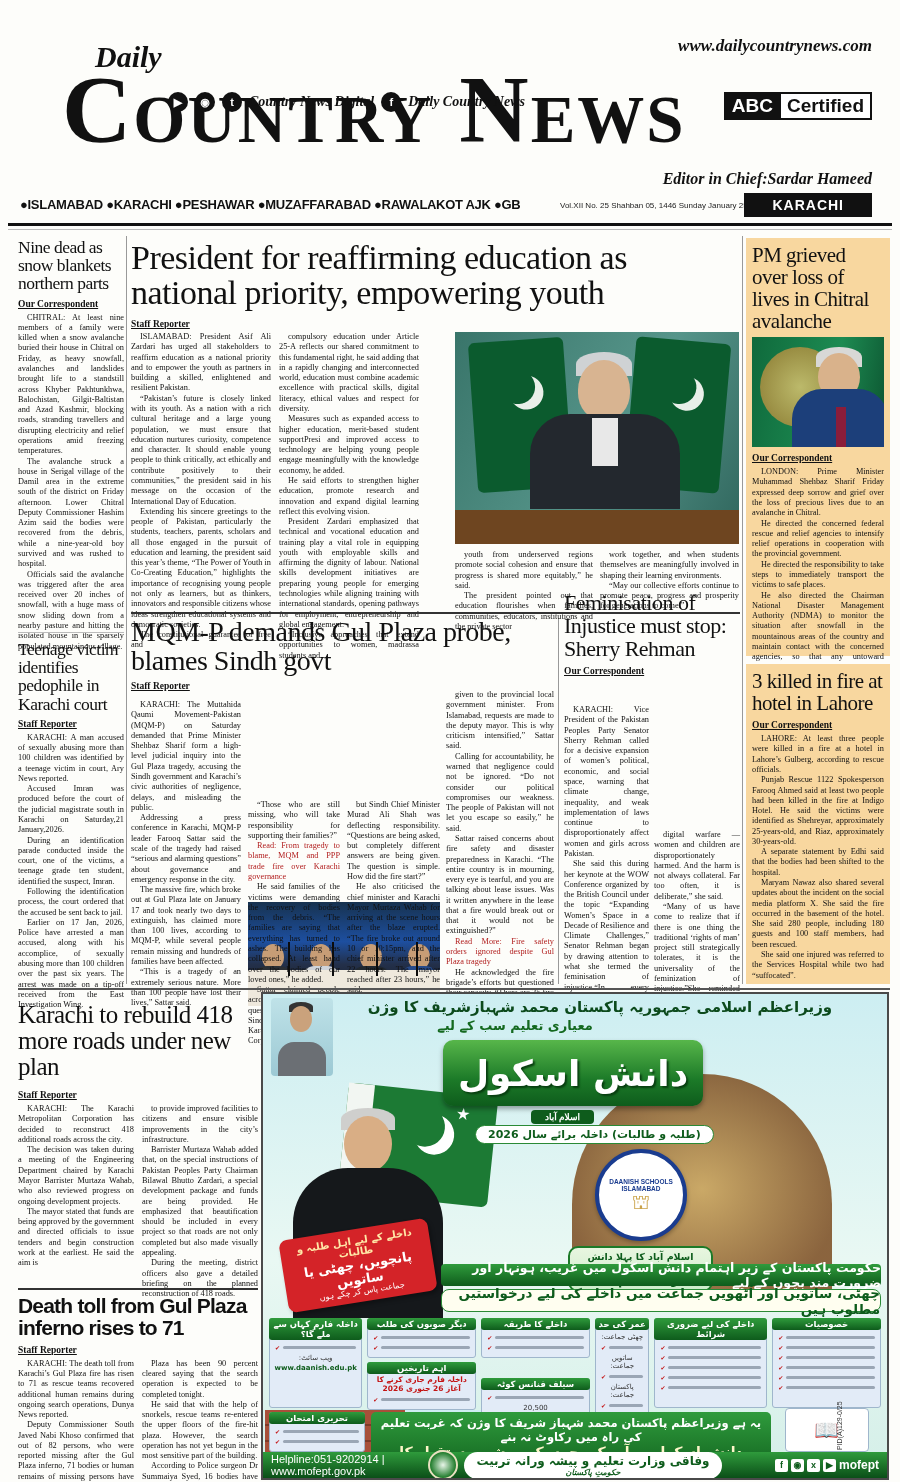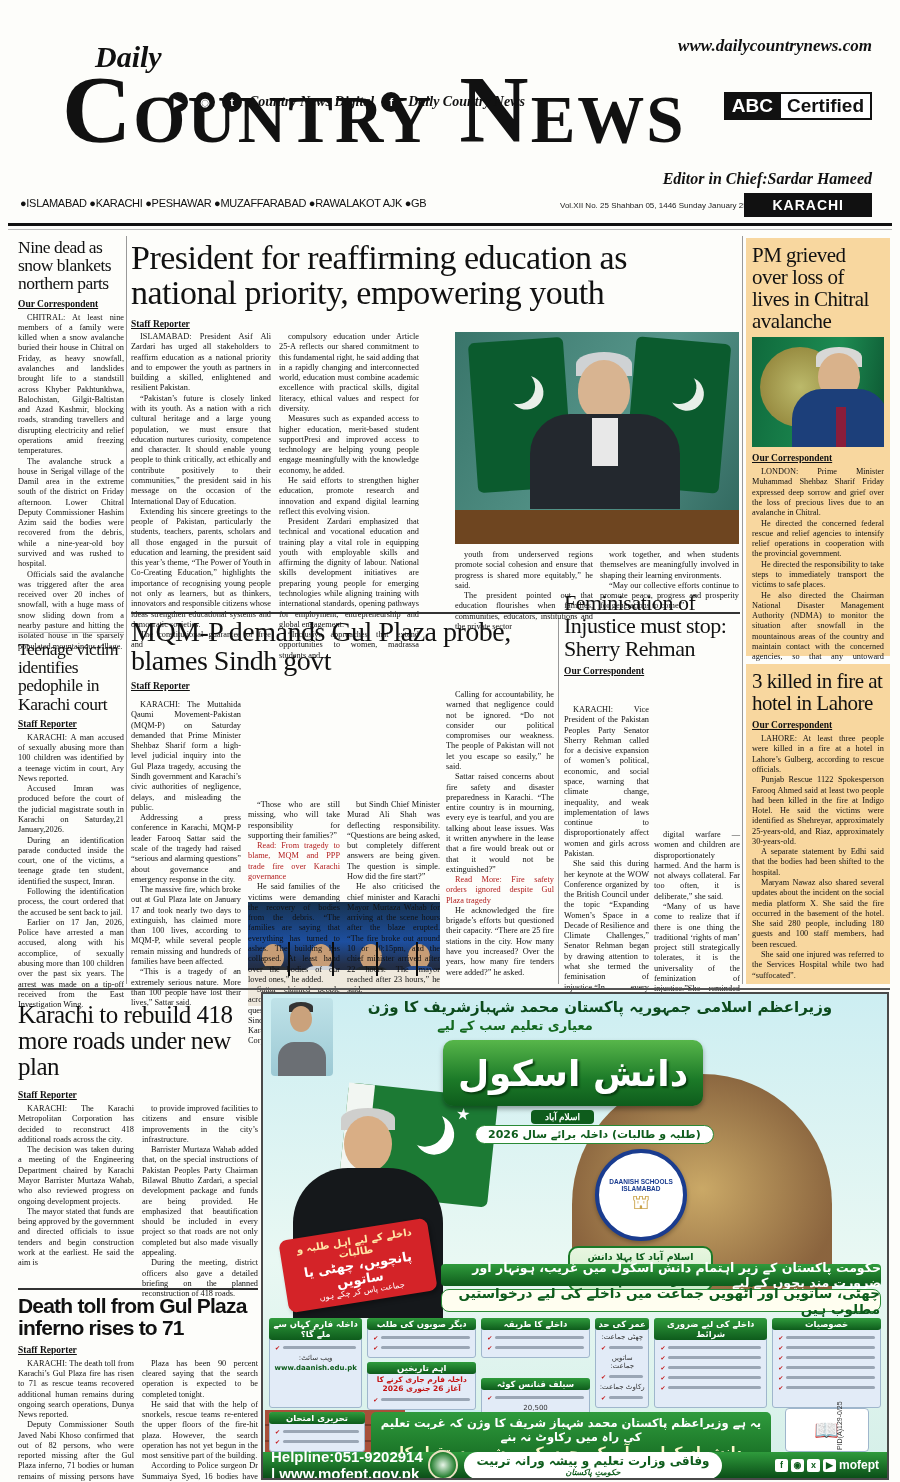--- a/index.html
+++ b/index.html
@@ -14,21 +14,21 @@
   .masthead { font-size:96px; font-weight:bold; font-variant:small-caps; letter-spacing:2px; line-height:1;
               white-space:nowrap; }
   .social-row { display:flex; align-items:center; gap:7px; font-style:italic; font-weight:bold; font-size:14px; }
   .sicon { width:20px; height:20px; border-radius:50%; background:#111; color:#fff; font-size:11px;
            display:flex; align-items:center; justify-content:center; font-style:normal;
            font-family:"Liberation Sans",sans-serif; }
   .abc-badge { display:flex; font-family:"Liberation Sans",sans-serif; font-weight:bold; font-size:19px; }
   .abc-black { background:#111; color:#fff; padding:1px 6px; border:2px solid #111; }
   .abc-white { background:#fff; color:#111; padding:1px 6px; border:2px solid #111; border-left:none; }
   .editor { font-style:italic; font-weight:bold; font-size:16px; }
-  .cities { font-family:"Liberation Sans",sans-serif; font-weight:normal; font-size:11px; letter-spacing:-0.3px; }
+  .cities { font-family:"Liberation Sans",sans-serif; font-weight:bold; font-size:13px; letter-spacing:-0.3px; }
   .issue { font-family:"Liberation Sans",sans-serif; font-size:8px; color:#222; }
   .edition-badge { background:#111; color:#fff; font-family:"Liberation Sans",sans-serif; font-weight:bold;
                    font-size:14px; padding:4px 28px; letter-spacing:1px; }
   .rule-black { background:#111; height:3px; }
   .rule-gray  { background:#bbb; height:1px; }
   .vline { width:1px; background:#999; }
 
   
   .hl { font-weight:400; line-height:1.04; letter-spacing:-0.5px; }
   .byline { font-weight:bold; font-size:9.5px; text-decoration:underline; margin:6px 0 4px 0; }
@@ -109,21 +109,21 @@
   .ph-row { display:flex; flex-direction:row-reverse; align-items:center; gap:3px; margin:3px 2px; }
   .ph-row::before { content:"✔"; color:#c41414; font-size:6px; font-family:"DejaVu Sans",sans-serif; }
   .ph-line { flex:1; height:3px; background:#9aa6b5; border-radius:2px; }
   .tiny-u { font-size:7px; color:#333; text-align:center; margin:2px 0; }
   .red-u { color:#c41414; font-weight:bold; font-size:7.5px; text-align:center; }
   .green-box { background:linear-gradient(#2f9b3c,#0e5c1c); border-radius:5px; color:#fff; text-align:center;
                padding:4px 6px; }
   .gb-l1 { font-size:11.5px; font-weight:bold; }
   .gb-l2 { font-size:14px; font-weight:bold; color:#fdf6c9; }
   .ad-bottom { background:linear-gradient(#2f9b3c,#0b4f18); display:flex; align-items:center; }
-  .helpline { color:#fff; font-family:"Liberation Sans",sans-serif; font-weight:bold; font-size:15px; }
+  .helpline { color:#fff; font-family:"Liberation Sans",sans-serif; font-weight:normal; font-size:11px; }
   .ministry-rib { background:#fff; border-radius:14px; padding:2px 12px; color:#0e5c1c; font-weight:bold;
                   font-size:12px; text-align:center; }
   .gov-sub { font-size:8px; color:#0e5c1c; font-style:italic; text-align:center; }
   .min-logo { width:30px; height:30px; border-radius:50%; background:radial-gradient(#e9f6e9,#1c7a28 70%);
               border:2px solid #e8e0c0; }
   .soc-sq { width:13px; height:13px; background:#fff; color:#0e5c1c; font-size:9px; font-weight:bold;
             display:flex; align-items:center; justify-content:center; border-radius:2px;
             font-family:"Liberation Sans",sans-serif; }
   .mofept { color:#fff; font-family:"Liberation Sans",sans-serif; font-weight:bold; font-size:12px; }
   .red-badge { background:#d42328; color:#fff; border-radius:8px; transform:rotate(-9deg);
@@ -301,20 +301,21 @@
         <p>Sattar claimed people across the country were questioning the role of the Sindh government and the Karachi Metropolitan Corporation,</p>
       </div>
   </div>
   <div class="abs body-txt" style="left:347px; top:800px; width:93px;">
       <p>but Sindh Chief Minister Murad Ali Shah was deflecting responsibility. “Questions are being asked, but completely different answers are being given. The question is simple. How did the fire start?”</p>
       <p>He also criticised the chief minister and Karachi Mayor Murtaza Wahab for arriving at the scene hours after the blaze erupted. “The fire broke out around 10 or 10:15pm, and the chief minister arrived after 22 hours. The mayor reached after 23 hours,” he said.</p>
       <p>He questioned why key officials were issuing instructions remotely. “From Islamabad, directions are</p>
     </div>
   <div class="abs body-txt" style="left:446px; top:690px; width:108px;">
     <div>
+        <p>given to the provincial local government minister. From Islamabad, requests are made to the deputy mayor. This is why criticism intensified,” Sattar said.</p>
         <p>Calling for accountability, he warned that negligence could not be ignored. “Do not consider our political compromises our weakness. The people of Pakistan will not let you escape so easily,” he said.</p>
         <p>Sattar raised concerns about fire safety and disaster preparedness in Karachi. “The entire country is in mourning, every eye is tearful, and you are talking about lease issues. Was it written anywhere in the lease that a fire would break out or that it would not be extinguished?”</p>
       </div>
     <p class="read-red">Read More: Fire safety orders ignored despite Gul Plaza tragedy</p>
     <div>
         <p>He acknowledged the fire brigade’s efforts but questioned their capacity. “There are 25 fire stations in the city. How many have you increased? Over the years, how many fire tenders were added?” he asked.</p>
       </div>
   </div>
 
   <div class="abs" style="left:564px; top:592px; width:176px;">
@@ -507,21 +508,21 @@
         <div class="tcell u">
           <div class="thead">عمر کی حد</div>
           <div class="tiny-u">چھٹی جماعت:</div>
             <div class="ph-row">
               <div class="ph-line"></div>
             </div>
           <div class="tiny-u">ساتویں جماعت:</div>
             <div class="ph-row">
               <div class="ph-line"></div>
             </div>
-          <div class="tiny-u">رکاوٹ جماعت:</div>
+          <div class="tiny-u">پاکستان جماعت:</div>
             <div class="ph-row">
               <div class="ph-line"></div>
             </div>
         </div>
       </div>
       <div class="tcol" style="width:112px;gap:20px;">
         <div class="tcell u">
           <div class="thead">داخلے کا طریقہ</div>
           <div class="ph-row">
               <div class="ph-line"></div>

